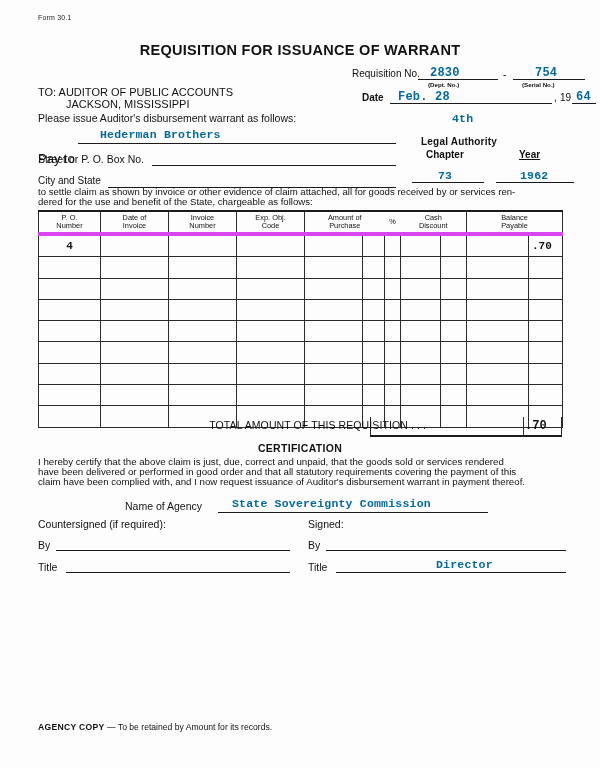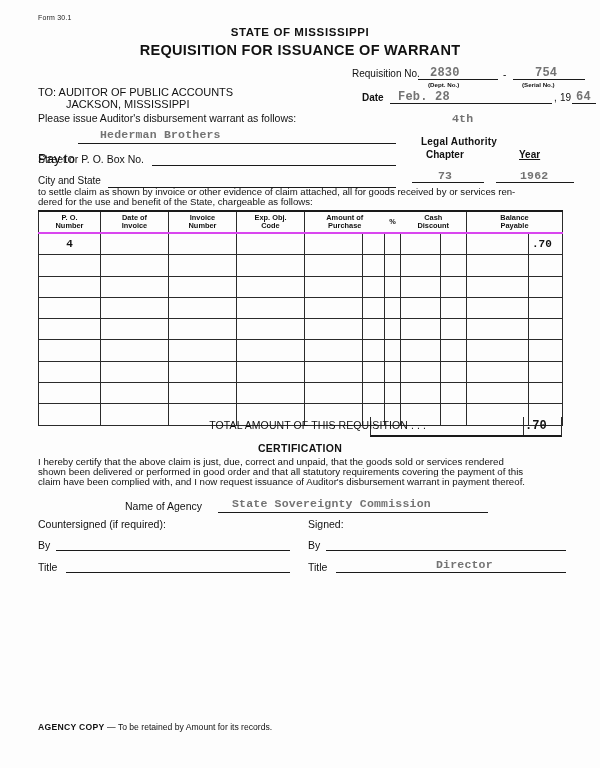--- a/index.html
+++ b/index.html
@@ -23,21 +23,21 @@
     height: 768px;
     background: #fdfdfd;
   }
 
   
   .abs { position: absolute; }
   .hand {
     font-family: "Liberation Mono", monospace;
     font-weight: bold;
     letter-spacing: 0.2px;
-    color: #737373;
+    color: #0369a1;
   }
   .rule {
     border-bottom: 1.3px solid #1a1a1a;
     height: 0;
   }
 
   
   #form-code {
     left: 38px; top: 14px;
     font-size: 7px;
@@ -112,27 +112,27 @@
     border-collapse: collapse;
     width: 524px;
     table-layout: fixed;
   }
   table.grid th, table.grid td {
     border: 1px solid #2b2b2b;
     padding: 0;
   }
   table.grid th {
     font-size: 7.4px;
-    font-weight: bold;
+    font-weight: normal;
     line-height: 1.12;
     text-align: center;
     height: 20px;
     vertical-align: middle;
     border-top: 2px solid #1a1a1a;
-    border-bottom: 2px solid #d946ef;
+    border-bottom: 4px solid #d946ef;
   }
   table.grid td { height: 20.3px; }
   table.grid tr.data-row td { height: 20.3px; }
   .cellval {
     font-family: "Liberation Mono", monospace;
     font-weight: bold;
     font-size: 11px;
     display: block;
     text-align: center;
     line-height: 20px;
@@ -213,21 +213,20 @@
   }
   #footer b { letter-spacing: 0.3px; }
 </style>
 </head>
 <body>
 
 <div class="page">
 
   <div class="abs" id="form-code">Form 30.1</div>
 
-  <div class="abs" id="state-title">STATE OF MISSISSIPPI</div>
   <div class="abs" id="doc-title">REQUISITION FOR ISSUANCE OF WARRANT</div>
 
   <div class="abs" id="req-label">Requisition No.</div>
   <div class="abs rule" id="req-dept-line"></div>
   <div class="abs hand" id="req-dept-val">2830</div>
   <div class="abs" id="req-dept-cap">(Dept. No.)</div>
   <div class="abs" id="req-dash">-</div>
   <div class="abs rule" id="req-serial-line"></div>
   <div class="abs hand" id="req-serial-val">754</div>
   <div class="abs" id="req-serial-cap">(Serial No.)</div>
@@ -444,21 +443,21 @@
 
   <div class="abs" id="totals-row">
     <div id="total-box"></div>
     <div id="total-cents-div"></div>
     <div id="total-label">TOTAL AMOUNT OF THIS REQUISITION . . .</div>
     <div id="total-val"><span>.</span><span>70</span></div>
   </div>
 
   <div class="abs" id="cert-title">CERTIFICATION</div>
   <div class="abs cert-line" id="cert-l1">I hereby certify that the above claim is just, due, correct and unpaid, that the goods sold or services rendered</div>
-  <div class="abs cert-line" id="cert-l2">shown been delivered or performed in good order and that all statutory requirements covering the payment of this</div>
+  <div class="abs cert-line" id="cert-l2">have been delivered or performed in good order and that all statutory requirements covering the payment of this</div>
   <div class="abs cert-line" id="cert-l3">claim have been complied with, and I now request issuance of Auditor's disbursement warrant in payment thereof.</div>
 
   <div class="abs" id="agency-label">Name of Agency</div>
   <div class="abs rule" id="agency-line"></div>
   <div class="abs hand" id="agency-val">State Sovereignty Commission</div>
 
   <div class="abs" id="countersigned">Countersigned (if required):</div>
   <div class="abs" id="signed">Signed:</div>
 
   <div class="abs" id="by-left-label">By</div>

